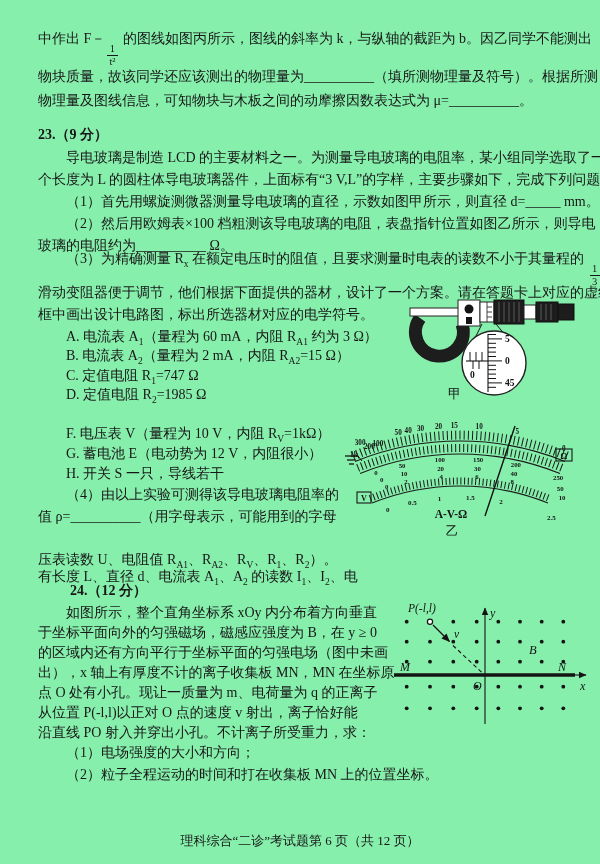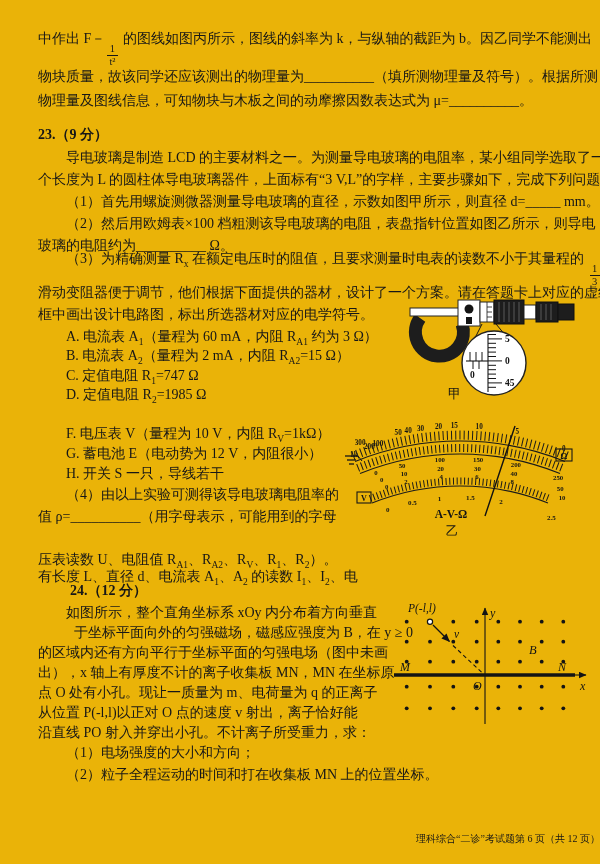--- a/index.html
+++ b/index.html
@@ -1,25 +1,25 @@
 <!DOCTYPE html>
 <html><head>
 <meta charset="utf-8">
 <style>
   html,body{margin:0;padding:0;background:#e8e8e8;}
-  .page{position:relative;width:600px;height:864px;background:#eab308;overflow:hidden;
+  .page{position:relative;width:600px;height:864px;background:#86efac;overflow:hidden;
         font-family:"Liberation Serif","DejaVu Serif",serif;color:#171717;}
   .ln{position:absolute;left:38px;white-space:pre;font-size:14px;line-height:1.25;}
   .ind{text-indent:28px;}
   .bold{font-weight:bold;}
   .s-sub{font-size:9.5px;vertical-align:-3.5px;letter-spacing:0;}
   .frac{display:inline-flex;flex-direction:column;align-items:center;font-size:10.5px;
         line-height:1.15;vertical-align:-9px;margin:0 2px;text-indent:0;}
   .frac .num{border-bottom:1px solid #171717;padding:0 2.5px;}
-  .footer{left:0;width:600px;text-align:right;font-size:10px;}
+  .footer{left:0;width:600px;text-align:center;font-size:13px;}
   svg{position:absolute;}
   svg text{font-family:"Liberation Serif","DejaVu Serif",serif;fill:#141414;}
   .mi{font-style:italic;}
   .comb{stroke:#1a1a1a;fill:none;}
   .arcline{stroke:#1a1a1a;fill:none;stroke-width:1.1;}
   .wire{stroke:#161616;fill:none;}
   .dark{fill:#1d1d1d;stroke:#111;}
   .lite{fill:#ffffff;stroke:#222;stroke-width:1;}
 </style>
 </head>
@@ -164,21 +164,21 @@
         <text x="125.3" y="84.2" text-anchor="middle" font-size="7" font-weight="bold">1.5</text>
         <text x="155.9" y="87.8" text-anchor="middle" font-size="7" font-weight="bold">2</text>
         <text x="206.4" y="103.6" text-anchor="middle" font-size="7" font-weight="bold">2.5</text>
       </g>
     <text x="106" y="102" font-size="11.5" font-weight="bold" text-anchor="middle">A-V-Ω</text>
     <text x="107" y="119" font-size="12.5" text-anchor="middle">乙</text>
   </svg>
 
   <div class="ln bold" style="top:582px;margin-left:32px;">24.（12 分）</div>
   <div class="ln ind" style="top:604px;">如图所示，整个直角坐标系 xOy 内分布着方向垂直</div>
-  <div class="ln" style="top:624px;margin-left:36px;">于坐标平面向外的匀强磁场，磁感应强度为 B，在 y ≥ 0</div>
+  <div class="ln" style="top:624px;">于坐标平面向外的匀强磁场，磁感应强度为 B，在 y ≥ 0</div>
   <div class="ln" style="top:644px;">的区域内还有方向平行于坐标平面的匀强电场（图中未画</div>
   <div class="ln" style="top:664px;">出），x 轴上有厚度不计的离子收集板 MN，MN 在坐标原</div>
   <div class="ln" style="top:684px;">点 O 处有小孔。现让一质量为 m、电荷量为 q 的正离子</div>
   <div class="ln" style="top:704px;">从位置 P(-l,l)以正对 O 点的速度 v 射出，离子恰好能</div>
   <div class="ln" style="top:724px;">沿直线 PO 射入并穿出小孔。不计离子所受重力，求：</div>
   <div class="ln ind" style="top:744px;">（1）电场强度的大小和方向；</div>
   <div class="ln ind" style="top:766px;">（2）粒子全程运动的时间和打在收集板 MN 上的位置坐标。</div>
 
   <svg style="left:392px;top:594px;" width="202" height="142" viewBox="0 0 202 142">
     <defs>

